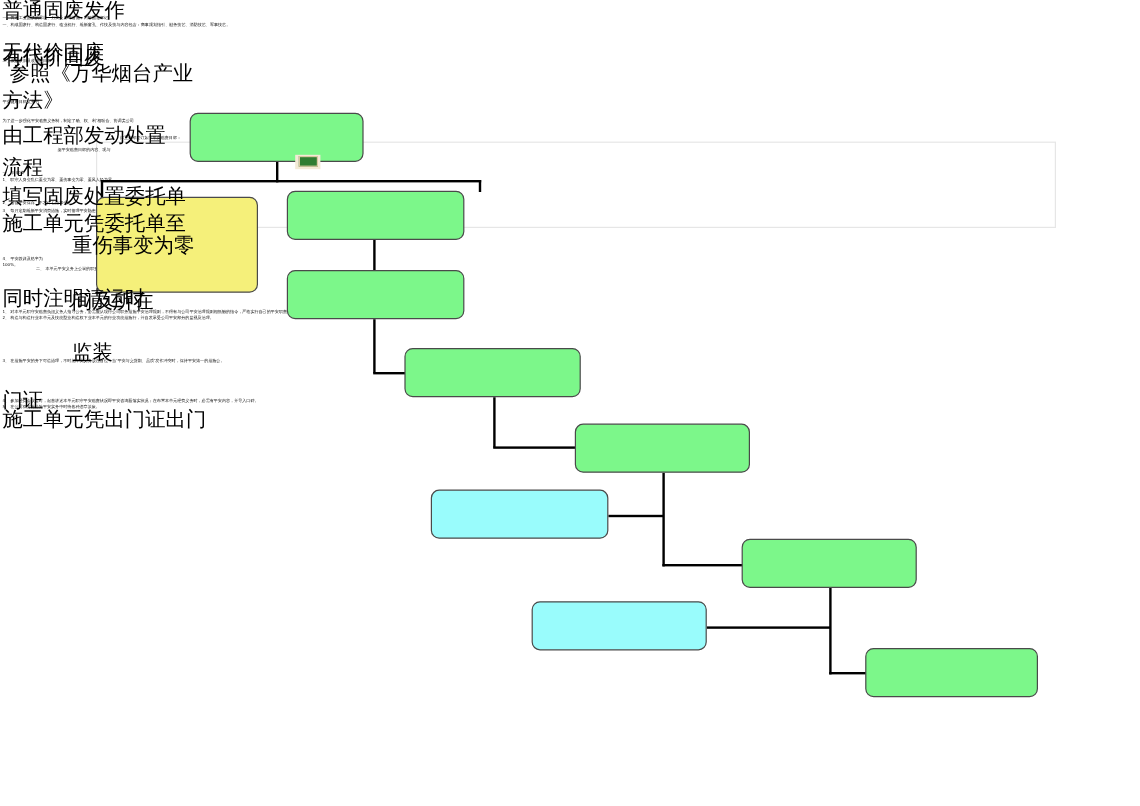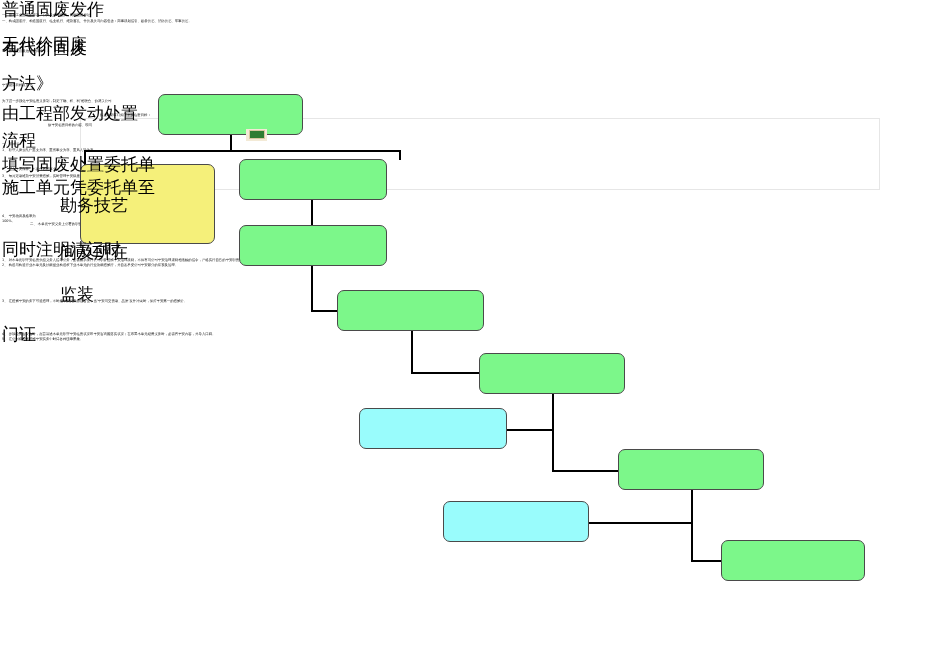--- a/index.html
+++ b/index.html
@@ -75,23 +75,25 @@
     <div class="node n-green" style="left: 479px; top: 353px; width: 146px; height: 41px;"></div>
     <div class="node n-cyan" style="left: 359px; top: 408px; width: 148px; height: 41px;"></div>
     <div class="node n-green" style="left: 618px; top: 449px; width: 146px; height: 41px;"></div>
     <div class="node n-cyan" style="left: 443px; top: 501px; width: 146px; height: 41px;"></div>
     <div class="node n-green" style="left: 721px; top: 540px; width: 144px; height: 41px;"></div>
     <div class="tagbg" style="left: 246px; top: 129px; width: 21px; height: 12px;"></div>
     <div class="tag" style="left: 249px; top: 130px; width: 14px; height: 7px;"></div>
     <div class="big" style="left: 2px; top: 0px;">普通固废发作</div>
     <div class="big" style="left: 2px; top: 35px;">无代价固废</div>
     <div class="big" style="left: 2px; top: 39px;">有代价固废</div>
+    <div class="big" style="left: 8px; top: 53px;">参照《万华烟台产业</div>
     <div class="big" style="left: 2px; top: 74px; font-family: Liberation Serif, serif;">方法》</div>
     <div class="big" style="left: 2px; top: 104px;">由工程部发动处置</div>
     <div class="big" style="left: 2px; top: 131px;">流程</div>
     <div class="big" style="left: 2px; top: 178px;">施工单元凭委托单至</div>
     <div class="big" style="left: 2px; top: 155px;">填写固废处置委托单</div>
-    <div class="big" style="left: 60px; top: 196px;">勘务技艺</div>
+    <div class="big" style="left: 60px; top: 196px;">重伤事变为零</div>
     <div class="big" style="left: 2px; top: 240px;">同时注明清运时</div>
     <div class="big" style="left: 60px; top: 243px;">间及所在</div>
     <div class="big" style="left: 60px; top: 285px;">监装</div>
     <div class="big" style="left: 2px; top: 325px;">门证</div>
+    <div class="big" style="left: 2px; top: 341px;">施工单元凭出门证出门</div>
   </div>
 
 </body></html>

